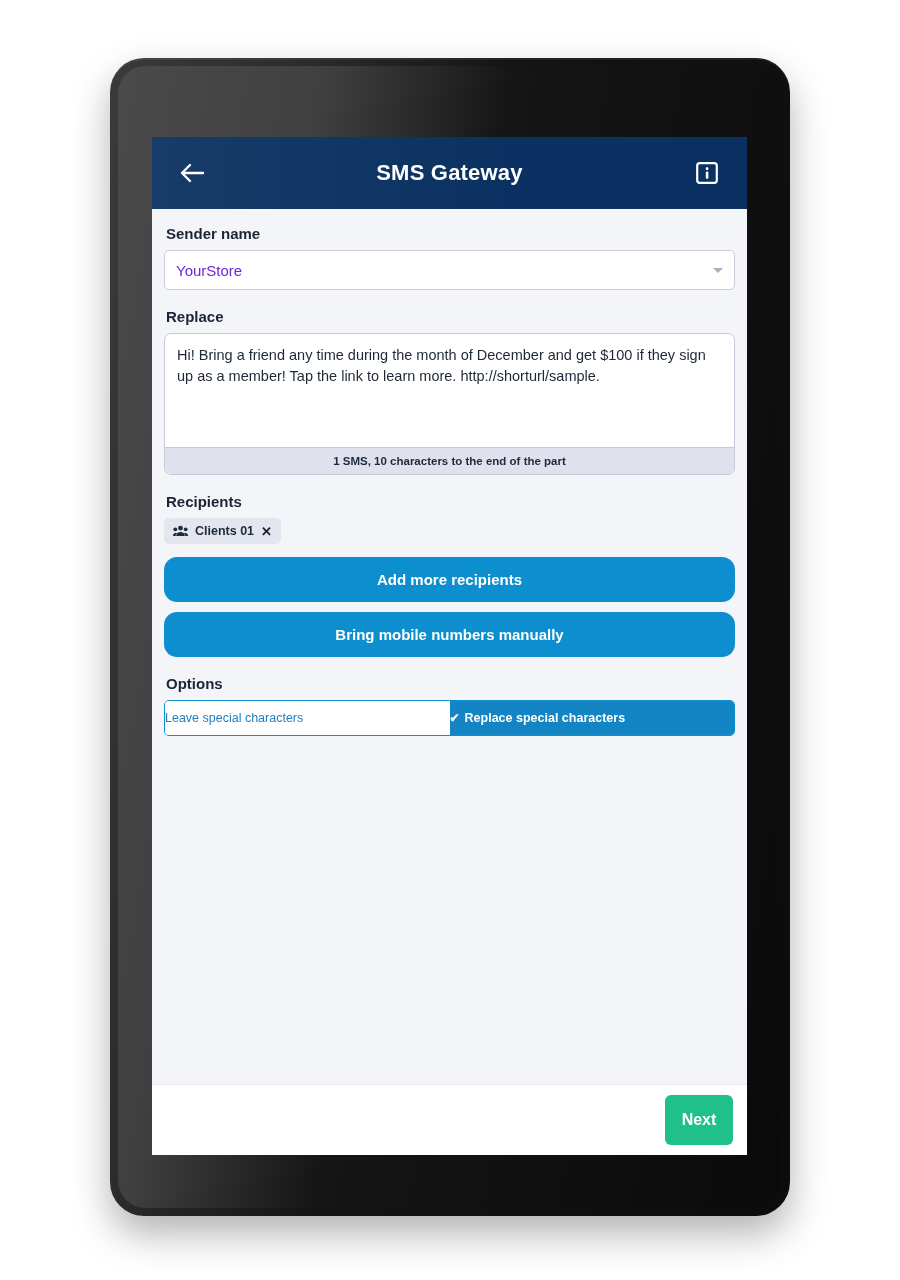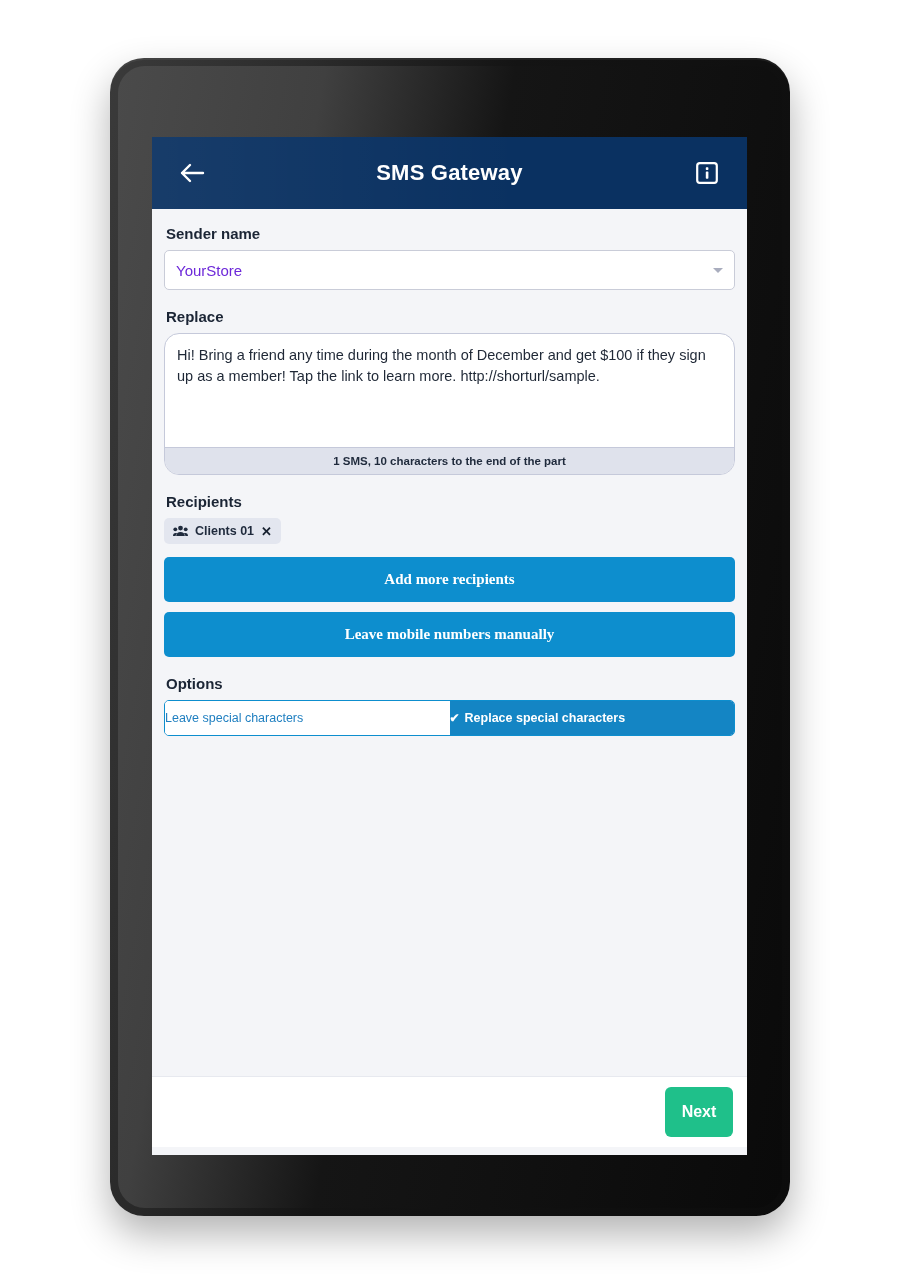--- a/index.html
+++ b/index.html
@@ -151,21 +151,21 @@
     margin-top: -2px;
     width: 0; height: 0;
     border-left: 5px solid transparent;
     border-right: 5px solid transparent;
     border-top: 5px solid #a9adbe;
   }
 
   
   #content-box {
     border: 1px solid #c5c9da;
-    border-radius: 15px;
+    border-radius: 7px;
     background: #ffffff;
     overflow: hidden;
   }
   #content-text {
     min-height: 88px;
     padding: 11px 12px 14px 12px;
     font-size: 14.5px;
     line-height: 1.42;
     color: #1f2836;
     outline: none;
@@ -206,24 +206,24 @@
     color: #16202f;
     cursor: pointer;
     line-height: 1;
   }
 
   .btn-primary {
     display: block;
     width: 100%;
     height: 45px;
     border: none;
-    border-radius: 5px;
+    border-radius: 13px;
     background: #0d8ece;
     color: #ffffff;
-    font-family: Liberation Serif, serif;
+    font-family: Liberation Sans, sans-serif;
     font-size: 15px;
     font-weight: bold;
     cursor: pointer;
     margin-bottom: 10px;
   }
 
   
   #options-segmented {
     display: flex;
     border: 1px solid #0d8ece;
@@ -250,21 +250,21 @@
     color: #ffffff;
     font-weight: bold;
   }
   .seg-check { font-size: 12px; }
 
   
   #screen-footer {
     position: absolute;
     left: 0;
     right: 0;
-    bottom: 8px;
+    bottom: 0;
     height: 71px;
     background: #ffffff;
     border-top: 1px solid #e7e9ef;
     display: flex;
     align-items: center;
     justify-content: flex-end;
     padding-right: 14px;
     box-sizing: border-box;
   }
   #next-button {
@@ -341,21 +341,21 @@
             <path d="M0 11 C0 9 0.9 7.9 2.6 7.9 C3.2 7.9 3.7 8 4.1 8.2 C3.2 8.9 2.7 9.9 2.6 11 Z" fill="#1f2a3c"></path>
             <circle cx="12.7" cy="4.3" r="1.9" fill="#1f2a3c"></circle>
             <path d="M15 11 C15 9 14.1 7.9 12.4 7.9 C11.8 7.9 11.3 8 10.9 8.2 C11.8 8.9 12.3 9.9 12.4 11 Z" fill="#1f2a3c"></path>
           </svg>
           <span>Clients 01</span>
           <span class="chip-remove">✕</span>
         </div>
       </div>
 
       <button class="btn-primary">Add more recipients</button>
-      <button class="btn-primary">Leave mobile numbers manually</button>
+      <button class="btn-primary">Bring mobile numbers manually</button>
     </div>
 
     <div class="group">
       <div class="field-label">Options</div>
       <div id="options-segmented">
         <div class="seg inactive">
           <span>Leave special characters</span>
         </div>
         <div class="seg active">
           <span class="seg-check">✔</span>

